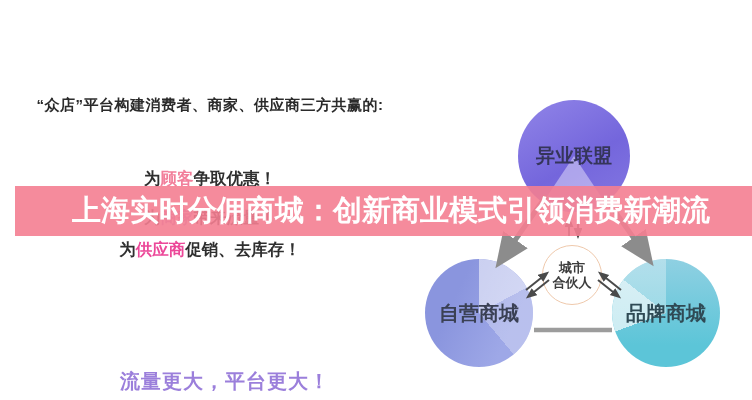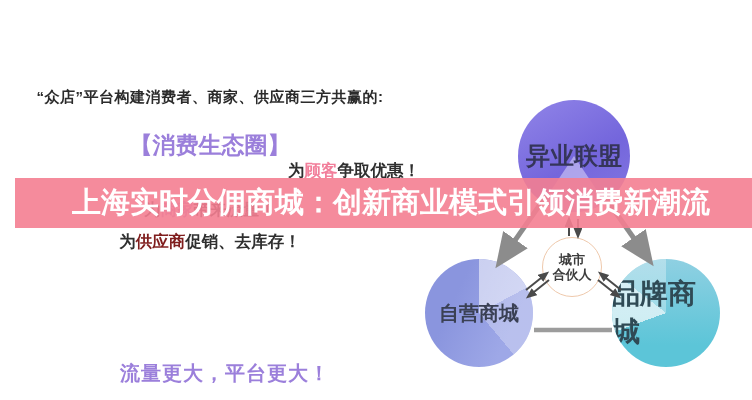--- a/index.html
+++ b/index.html
@@ -1,78 +1,77 @@
 <!DOCTYPE html>
 <html><head>
 <meta charset="utf-8">
 <style>
   html,body{margin:0;padding:0;background:#ffffff;}
   .stage{
     position:relative;width:752px;height:400px;overflow:hidden;background:#ffffff;
     font-family:"Liberation Sans","DejaVu Sans",sans-serif;
   }
   
-  .abs{position:absolute;}
+  .abs{position:absolute;margin-top:8px;}
   .headline{left:0;top:88px;width:420px;text-align:center;font-size:15px;font-weight:800;
     color:#2b2b2b;letter-spacing:.5px;z-index:5;}
   .eco{left:0;top:130px;width:420px;text-align:center;font-size:23px;font-weight:800;
     color:#9B7FDB;z-index:5;}
   .benefit{left:0;width:420px;text-align:center;font-size:16.5px;font-weight:800;
     color:#2f2f2f;z-index:5;}
-  .b1{top:160px;text-align:right;}
+  .b1{top:160px;}
   .b2{top:199px;}   
   .b3{top:231px;}
   .para{left:26px;top:297px;width:380px;font-size:16.5px;font-weight:800;color:#2d2d2d;
     line-height:29px;letter-spacing:.5px;z-index:5;}
   .slogan{left:15px;top:360px;width:420px;text-align:center;font-size:20px;font-weight:800;
     color:#9B7FDB;letter-spacing:1px;z-index:5;}
   
   .circle{position:absolute;border-radius:50%;overflow:hidden;z-index:10;}
   .clabel{position:absolute;inset:0;display:flex;align-items:center;justify-content:center;
     font-weight:800;z-index:2;}
   .top-c{left:518px;top:100px;width:112px;height:112px;
     background:linear-gradient(150deg,#9185e8 0%,#7466dc 55%,#8478e2 100%);}
   .top-c .apex{position:absolute;inset:0;border-radius:50%;
     clip-path:polygon(50% 50%,14% 104%,86% 104%);background:rgba(244,240,255,.45);}
-  .top-c .clabel{font-size:24px;color:#35355a;}
+  .top-c .clabel{font-size:19px;color:#35355a;}
   .left-c{left:425px;top:259px;width:108px;height:108px;
     background:linear-gradient(115deg,#8a95de 30%,#9ea8e7 75%);}
   .left-c .shade{position:absolute;inset:0;border-radius:50%;
     background:conic-gradient(from 0deg,rgba(255,255,255,.55) 0deg 62deg,rgba(255,255,255,.28) 62deg 140deg,rgba(255,255,255,0) 140deg 360deg);}
   .left-c .clabel{font-size:20px;color:#3a4054;}
   .right-c{left:612px;top:259px;width:108px;height:108px;
     background:linear-gradient(180deg,#8fd0e2 0%,#5cc5d8 80%);}
   .right-c .shade{position:absolute;inset:0;border-radius:50%;
     background:conic-gradient(from 0deg,rgba(255,255,255,0) 0deg 250deg,rgba(255,255,255,.68) 250deg 308deg,rgba(255,255,255,.32) 308deg 360deg);}
-  .right-c .clabel{font-size:28px;color:#2f4a55;}
+  .right-c .clabel{font-size:20px;color:#2f4a55;}
   .center-c{left:542px;top:237px;width:58px;height:58px;background:#ffffff;
     border:1px solid #efc9ac;border-radius:50%;z-index:12;
     display:flex;flex-direction:column;align-items:center;justify-content:center;text-align:right;}
   .center-c div{font-size:13px;line-height:15px;font-weight:700;color:#3c3c3c;}
   
   .arrows{position:absolute;left:0;top:0;z-index:15;pointer-events:none;}
   
   .banner{left:15px;top:178px;width:752px;height:50px;background:rgba(244,126,145,.9);z-index:30;
     display:flex;align-items:center;justify-content:center;}
   .banner-title{font-size:29px;font-weight:900;color:#ffffff;white-space:nowrap;
     letter-spacing:0;}
 </style>
 </head>
 <body>
 
 <div class="stage">
 
   <div class="abs headline">“众店”平台构建消费者、商家、供应商三方共赢的:</div>
-  <div class="abs eco">【消费生态圈】</div>
 
   <div class="abs benefit b1"><span>为</span><span style="color: rgb(242, 127, 155);">顾客</span><span>争取优惠！</span></div>
 
   <div class="abs benefit b2"><span>为</span><span style="color: rgb(180, 138, 214);">商家</span><span>带来流量！</span></div>
 
-  <div class="abs benefit b3"><span>为</span><span style="color: #7f1d1d;">供应商</span><span>促销、去库存！</span></div>
+  <div class="abs benefit b3"><span>为</span><span style="color: #ec4899;">供应商</span><span>促销、去库存！</span></div>
 
   <div class="abs para">
   </div>
 
   <div class="abs slogan">流量更大，平台更大！</div>
 
   <div class="circle top-c">
     <div class="apex"></div>
     <div class="clabel">异业联盟</div>
   </div>

